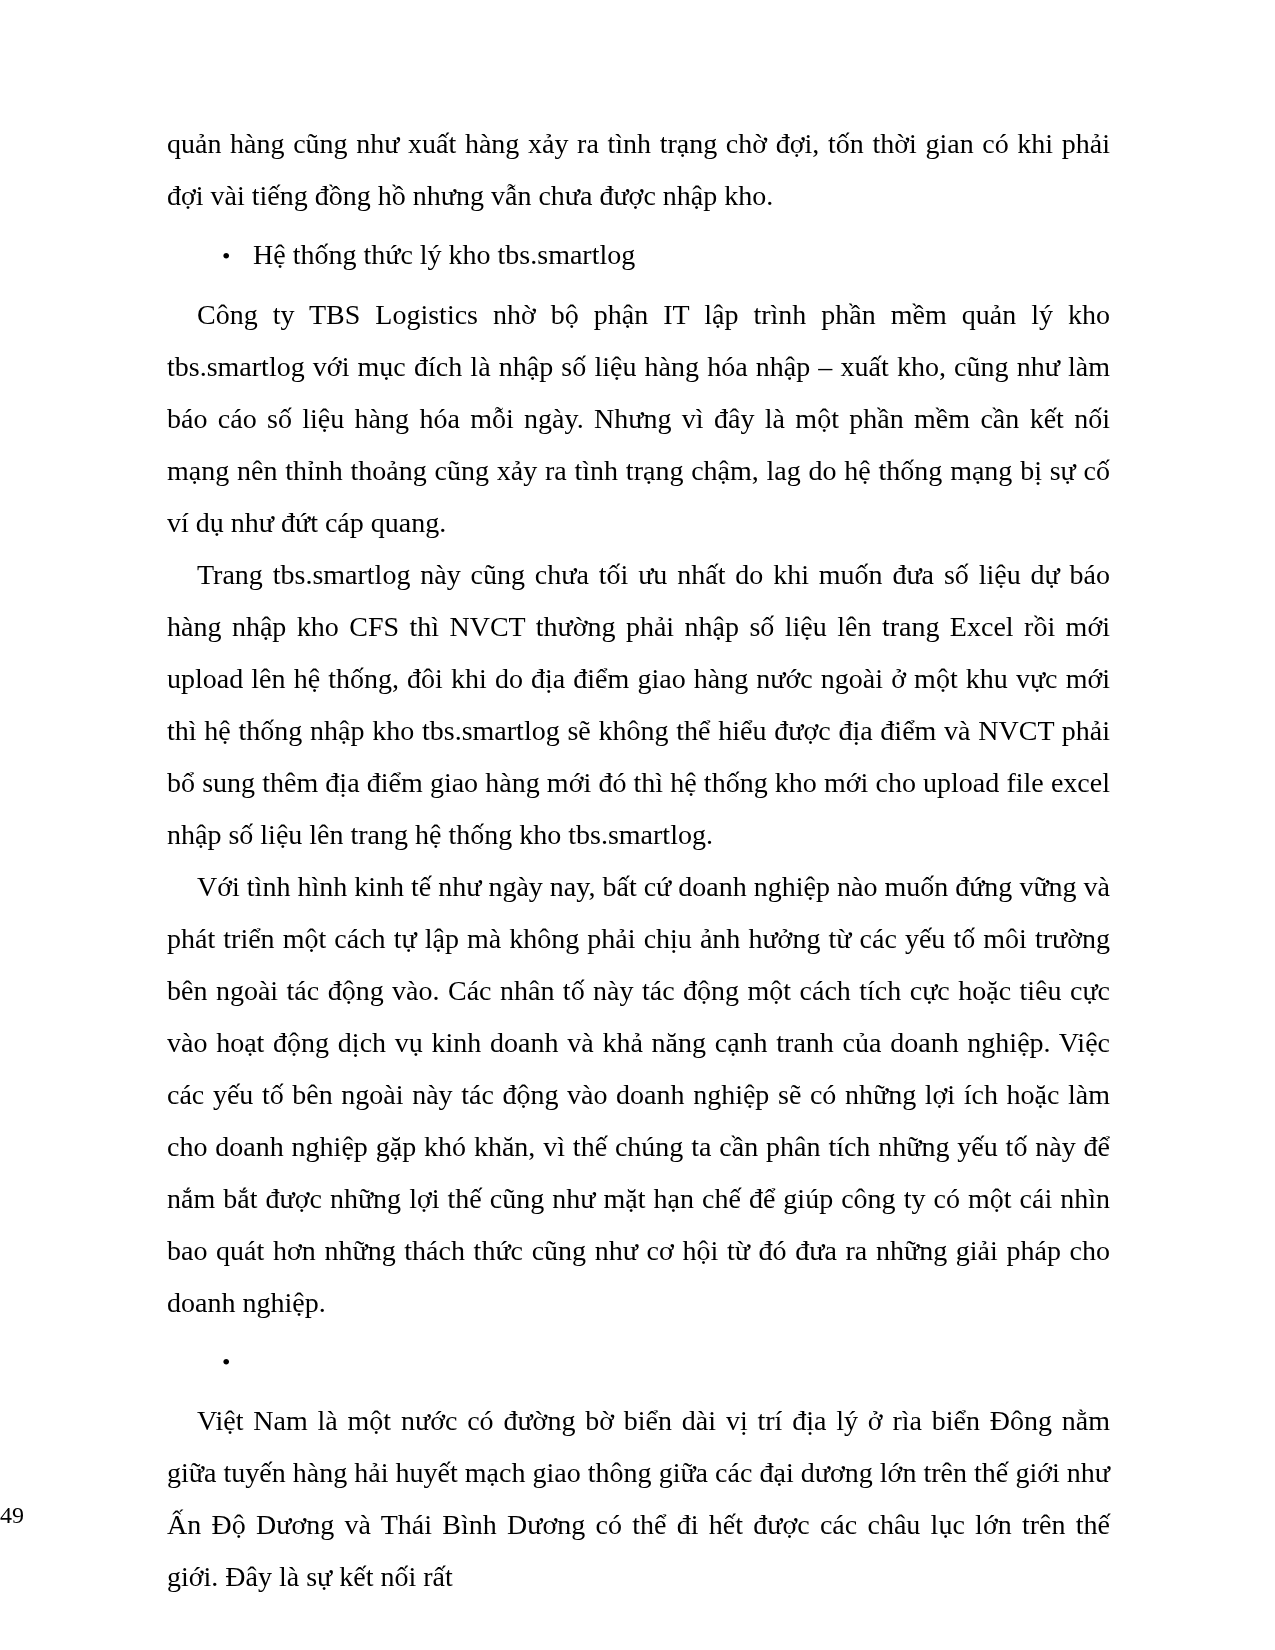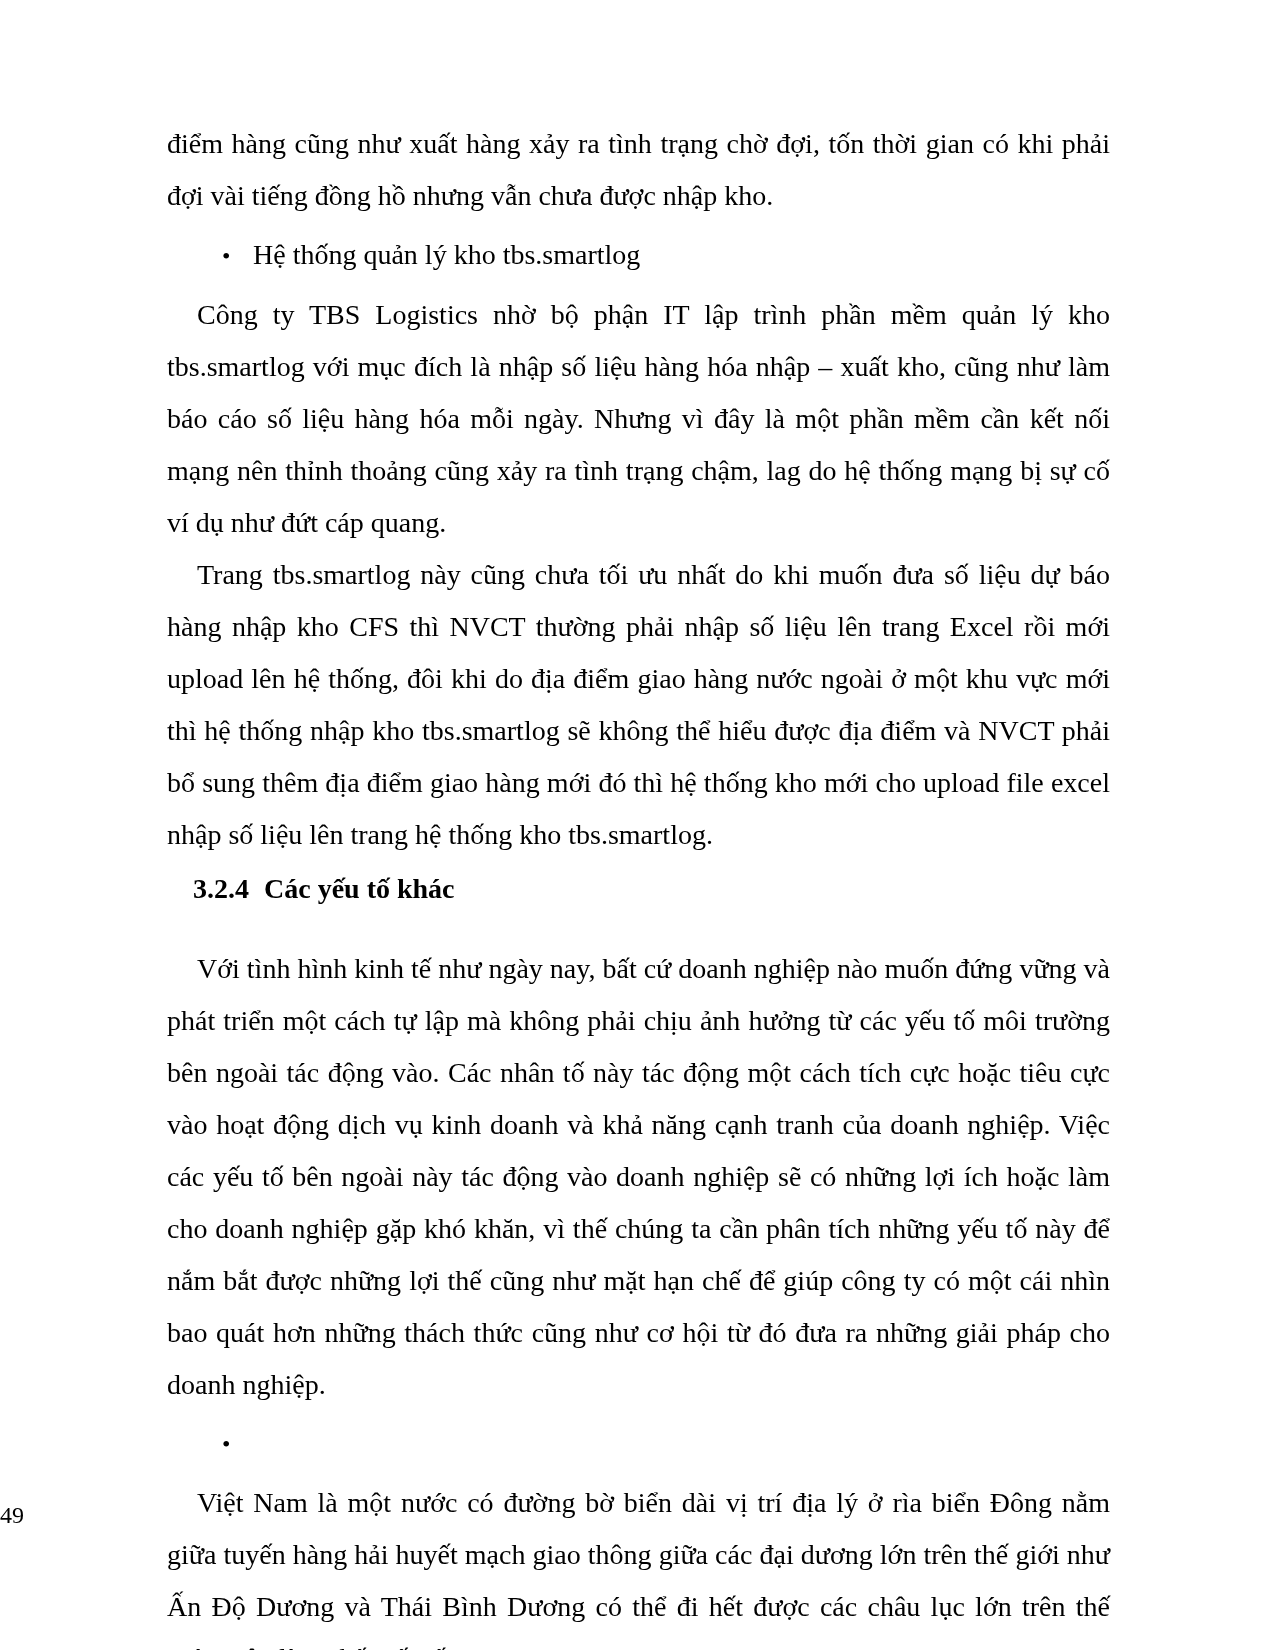--- a/index.html
+++ b/index.html
@@ -59,34 +59,31 @@
     width: 1275px;
     font-size: 24px;
     line-height: 30px;
   }
 </style>
 </head>
 <body>
 
 <div class="page">
 
-  <p class="para no-indent">điểm hàng cũng như xuất hàng xảy ra tình trạng chờ đợi, tốn thời gian có khi phải đợi vài tiếng đồng hồ nhưng vẫn chưa được nhập kho.</p>
+  <p class="para no-indent">quản hàng cũng như xuất hàng xảy ra tình trạng chờ đợi, tốn thời gian có khi phải đợi vài tiếng đồng hồ nhưng vẫn chưa được nhập kho.</p>
 
   <div class="bullet-item">
     <span class="dot">•</span>
-    <span>Hệ thống quản lý kho tbs.smartlog</span>
+    <span>Hệ thống thức lý kho tbs.smartlog</span>
   </div>
 
   <p class="para">Công ty TBS Logistics nhờ bộ phận IT lập trình phần mềm quản lý kho tbs.smartlog với mục đích là nhập số liệu hàng hóa nhập – xuất kho, cũng như làm báo cáo số liệu hàng hóa mỗi ngày. Nhưng vì đây là một phần mềm cần kết nối mạng nên thỉnh thoảng cũng xảy ra tình trạng chậm, lag do hệ thống mạng bị sự cố ví dụ như đứt cáp quang.</p>
 
   <p class="para">Trang tbs.smartlog này cũng chưa tối ưu nhất do khi muốn đưa số liệu dự báo hàng nhập kho CFS thì NVCT thường phải nhập số liệu lên trang Excel rồi mới upload lên hệ thống, đôi khi do địa điểm giao hàng nước ngoài ở một khu vực mới thì hệ thống nhập kho tbs.smartlog sẽ không thể hiểu được địa điểm và NVCT phải bổ sung thêm địa điểm giao hàng mới đó thì hệ thống kho mới cho upload file excel nhập số liệu lên trang hệ thống kho tbs.smartlog.</p>
 
-  <h3 class="heading">
-    <span class="heading-number">3.2.4</span><span>Các yếu tố khác</span>
-  </h3>
 
   <p class="para">Với tình hình kinh tế như ngày nay, bất cứ doanh nghiệp nào muốn đứng vững và phát triển một cách tự lập mà không phải chịu ảnh hưởng từ các yếu tố môi trường bên ngoài tác động vào. Các nhân tố này tác động một cách tích cực hoặc tiêu cực vào hoạt động dịch vụ kinh doanh và khả năng cạnh tranh của doanh nghiệp. Việc các yếu tố bên ngoài này tác động vào doanh nghiệp sẽ có những lợi ích hoặc làm cho doanh nghiệp gặp khó khăn, vì thế chúng ta cần phân tích những yếu tố này để nắm bắt được những lợi thế cũng như mặt hạn chế để giúp công ty có một cái nhìn bao quát hơn những thách thức cũng như cơ hội từ đó đưa ra những giải pháp cho doanh nghiệp.</p>
 
   <div class="bullet-item">
     <span class="dot">•</span>
   </div>
 
   <p class="para">Việt Nam là một nước có đường bờ biển dài vị trí địa lý ở rìa biển Đông nằm giữa tuyến hàng hải huyết mạch giao thông giữa các đại dương lớn trên thế giới như Ấn Độ Dương và Thái Bình Dương có thể đi hết được các châu lục lớn trên thế giới. Đây là sự kết nối rất</p>
 
 </div>

